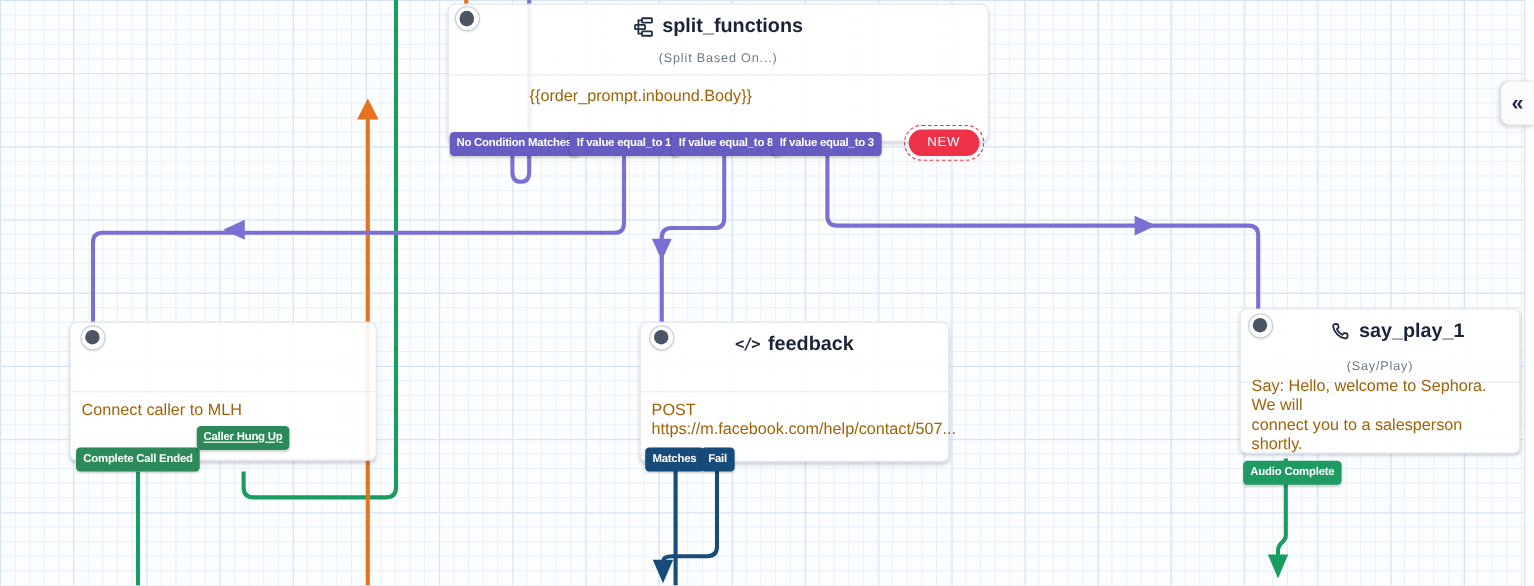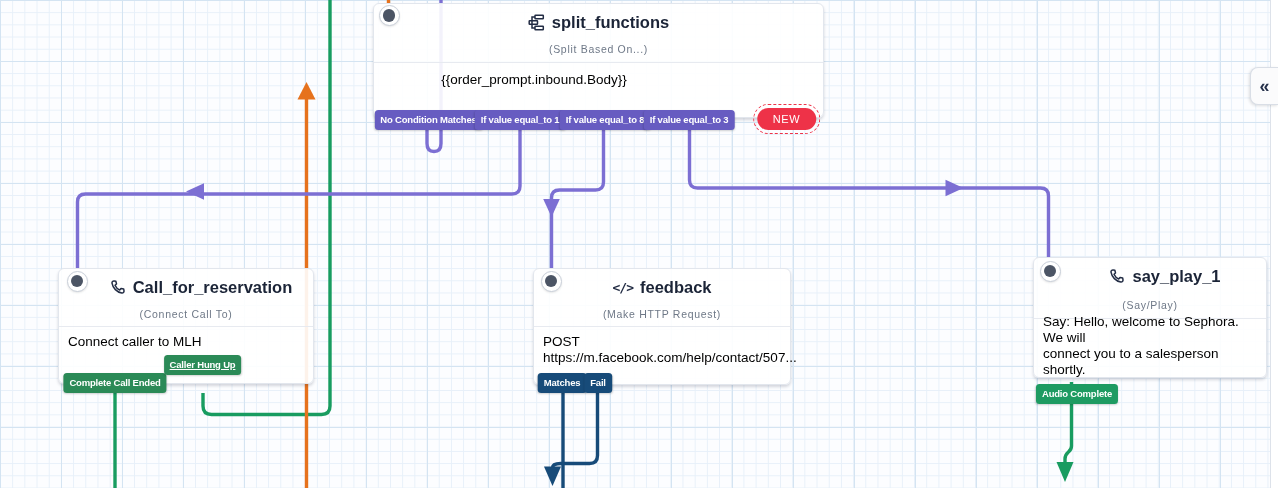--- a/index.html
+++ b/index.html
@@ -18,21 +18,21 @@
   .card{
     position:absolute;z-index:2;
     background:rgba(255,255,255,.91);
     border:1px solid #e2e6ed;border-radius:6px;
     box-shadow:0 2px 3px rgba(25,35,60,.18);
   }
   .trow{position:absolute;left:0;right:0;top:5px;height:26px;display:flex;align-items:center;justify-content:center;gap:7px;font-weight:bold;font-size:16.5px;color:#1b2437;white-space:nowrap;}
   .trow.offset{left:30px;}
   .sub{position:absolute;left:0;right:0;top:39px;text-align:center;font-size:10.5px;letter-spacing:.7px;color:#6e7887;white-space:nowrap;}
   .divider{position:absolute;left:0;right:0;border-top:1px solid #e7eaf0;}
-  .body-t{position:absolute;font-size:13.5px;line-height:16px;color:#000000;white-space:nowrap;}
+  .body-t{position:absolute;font-size:13.5px;line-height:16px;color:#a16207;white-space:nowrap;}
   .code-ic{font-family:"DejaVu Sans Mono",monospace;font-size:13px;font-weight:600;letter-spacing:-1px;color:#222c44;}
   .dot{position:absolute;z-index:4;width:21px;height:21px;border-radius:50%;background:#fff;border:1px solid #c9cfd9;box-shadow:0 1px 2px rgba(0,0,0,.10);box-sizing:border-box;}
   .dot::after{content:"";position:absolute;inset:3.2px;border-radius:50%;background:#4c5565;}
   .tag{
     position:absolute;z-index:4;transform:translateX(-50%);
     height:20px;line-height:20px;padding:0 6px;border-radius:3.5px;
     color:#fff;font-size:9.5px;font-weight:bold;letter-spacing:-.2px;white-space:nowrap;
     box-shadow:0 1px 2px rgba(0,0,0,.18);
   }
   .tag.purple{background:#675CC1;}
@@ -110,37 +110,29 @@
         <rect x="7" y="12.2" width="8.3" height="3.6" rx="0.5"></rect>
       </svg>
       <span>split_functions</span>
     </div>
     <div class="sub">(Split Based On...)</div>
     <div class="divider" style="top:58px;"></div>
     <div class="body-t" style="left:0;top:68px;width:320px;text-align:center;">{{order_prompt.inbound.Body}}</div>
   </div>
 
   <div class="card" style="left:58px;top:268px;width:254px;height:114px;">
-    <div class="trow offset">
-      <svg width="16" height="16" viewBox="0 0 16 16" fill="none" stroke="#222c44" stroke-width="1.5" stroke-linejoin="round" stroke-linecap="round">
-        <path d="M2 4.2 C1.8 2.9 2.9 1.8 4.2 2 L5.9 2.3 6.5 5 5 6.3 C5.9 8.4 7.6 10.1 9.7 11 L11 9.5 13.7 10.1 14 11.8 C14.2 13.1 13.1 14.2 11.8 14 C6.9 13.2 2.8 9.1 2 4.2 Z"></path>
-      </svg>
-      <span>Call_for_reservation</span>
-    </div>
-    <div class="sub">(Connect Call To)</div>
     <div class="divider" style="top:57px;"></div>
     <div class="body-t" style="left:9px;top:65px;">Connect caller to MLH</div>
   </div>
 
   <div class="card" style="left:533px;top:268px;width:256px;height:115px;">
     <div class="trow">
       <span class="code-ic">&lt;/&gt;</span>
       <span>feedback</span>
     </div>
-    <div class="sub">(Make HTTP Request)</div>
     <div class="divider" style="top:57px;"></div>
     <div class="body-t" style="left:9px;top:65px;">
       <div>POST</div>
       <div>https://m.facebook.com/help/contact/507...</div>
     </div>
   </div>
 
   <div class="card" style="left:1033px;top:257px;width:232px;height:119px;">
     <div class="trow offset">
       <svg width="16" height="16" viewBox="0 0 16 16" fill="none" stroke="#222c44" stroke-width="1.5" stroke-linejoin="round" stroke-linecap="round">

